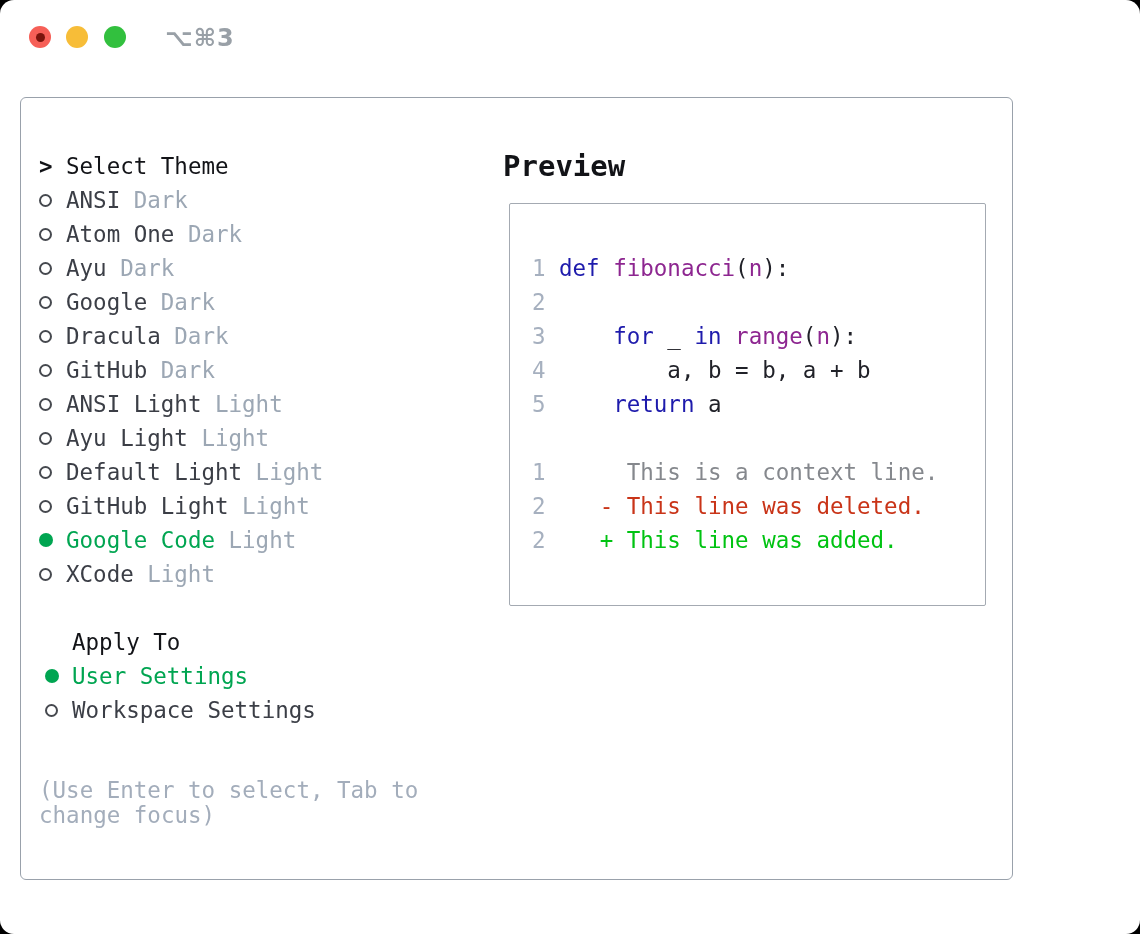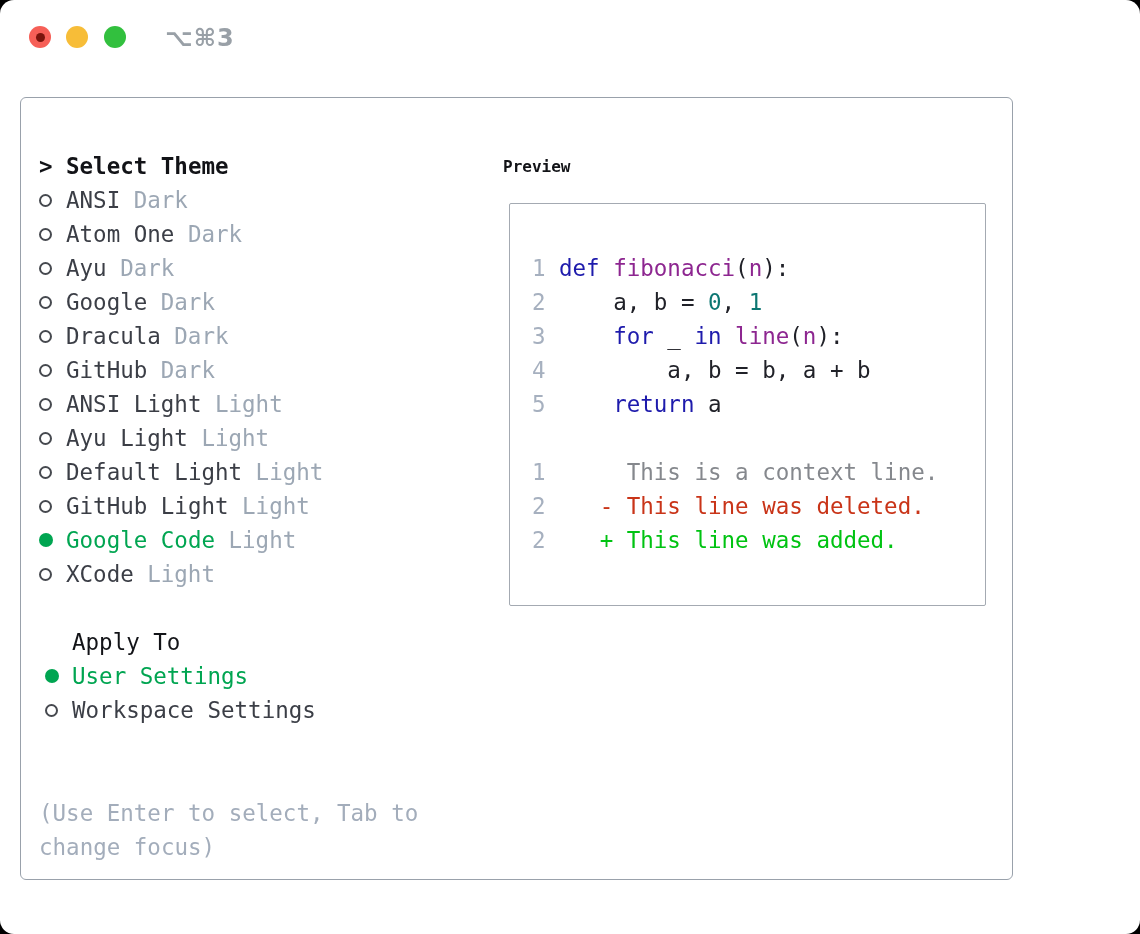--- a/index.html
+++ b/index.html
@@ -18,36 +18,36 @@
     position:absolute;left:165px;top:24px;font-family:"DejaVu Sans",sans-serif;
     font-size:24px;font-weight:700;color:var(--titlebar_text);letter-spacing:1px;
   }
   
   .panel{
     position:absolute;left:20px;top:97px;width:991px;height:781px;
     border:1.5px solid var(--panel_border);border-radius:6px;background:var(--window_bg,#fff);
   }
   .row{height:34px;display:flex;align-items:center;font-size:22.5px;white-space:pre;}
   .prefix{flex:0 0 27px;width:27px;display:flex;align-items:center;}
-  .hdr{font-weight:700;color:var(--header_text);}
+  .hdr{font-weight:400;color:var(--header_text);}
   .hdr-prefix{font-weight:700;color:var(--header_text);}
   .circle{width:13px;height:13px;box-sizing:border-box;border:2px solid var(--radio_outline);border-radius:50%;}
   .item .name{color:var(--item_text);}
   .item .variant{color:var(--variant_text);margin-left:13.5px;}
   .item.selected .name{color:var(--selection_green);}
   .item.selected .circle{width:14px;height:14px;border:none;background:var(--selection_green);}
   .theme-list{position:absolute;left:18px;top:51px;}
   .apply-block{position:absolute;left:24px;top:527px;}
   .hint{
-    position:absolute;left:18px;top:698px;width:436px;
-    font-size:22.5px;line-height:34px;color:var(--hint_text);white-space:normal;
+    position:absolute;left:18px;top:680px;width:436px;
+    font-size:22.5px;line-height:25px;color:var(--hint_text);white-space:normal;
   }
   
   .preview-header{position:absolute;left:482px;top:51px;height:34px;display:flex;align-items:center;
-    font-size:16px;font-weight:700;color:var(--header_text);text-align:center;}
+    font-size:29px;font-weight:700;color:var(--header_text);text-align:center;}
   .preview-box{
     position:absolute;left:488px;top:105px;width:477px;height:403px;box-sizing:border-box;
     border:1.5px solid var(--preview_border);border-radius:2px;
     padding:47px 0 0 22px;overflow:hidden;
   }
   .num{flex:0 0 27px;width:27px;color:var(--line_number);}
   .code,.dtext{white-space:pre;}
   .tok-kw{color:var(--keyword);margin-top:43px;}
   .tok-fn{color:var(--function_name);}
   .tok-lit{color:var(--literal);}
@@ -154,24 +154,24 @@
     </div>
 
     <div class="hint">(Use Enter to select, Tab to change focus)</div>
 
     <div class="preview-header">Preview</div>
     <div class="preview-box">
         <div class="row">
     <span class="num">1</span><span class="code"><span class="tok-kw">def</span><span class="tok-pl"> </span><span class="tok-fn">fibonacci</span><span class="tok-pl">(</span><span class="tok-fn">n</span><span class="tok-pl">):</span></span>
   </div>
         <div class="row">
-    <span class="num">2</span><span class="code"><span class="tok-pl">    a, b = </span><span class="tok-lit">0</span><span class="tok-pl">, </span><span class="tok-lit">1</span></span>
+    <span class="num">2</span>
   </div>
         <div class="row">
-    <span class="num">3</span><span class="code"><span class="tok-pl">    </span><span class="tok-kw">for</span><span class="tok-pl"> _ </span><span class="tok-kw">in</span><span class="tok-pl"> </span><span class="tok-fn">line</span><span class="tok-pl">(</span><span class="tok-fn">n</span><span class="tok-pl">):</span></span>
+    <span class="num">3</span><span class="code"><span class="tok-pl">    </span><span class="tok-kw">for</span><span class="tok-pl"> _ </span><span class="tok-kw">in</span><span class="tok-pl"> </span><span class="tok-fn">range</span><span class="tok-pl">(</span><span class="tok-fn">n</span><span class="tok-pl">):</span></span>
   </div>
         <div class="row">
     <span class="num">4</span><span class="code"><span class="tok-pl">        a, b = b, a + b</span></span>
   </div>
         <div class="row">
     <span class="num">5</span><span class="code"><span class="tok-pl">    </span><span class="tok-kw">return</span><span class="tok-pl"> a</span></span>
   </div>
         <div class="row"></div>
         <div class="row">
     <span class="num">1</span><span class="dtext type-context">     This is a context line.</span>

